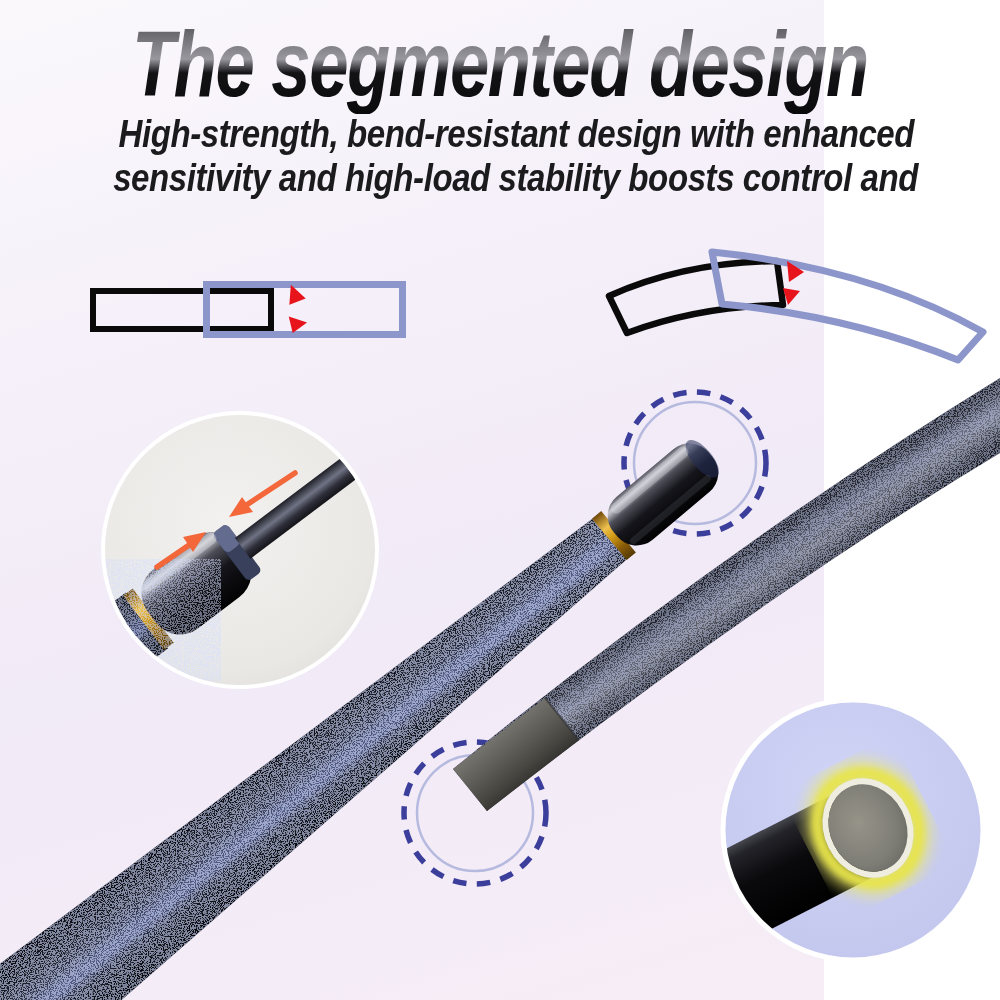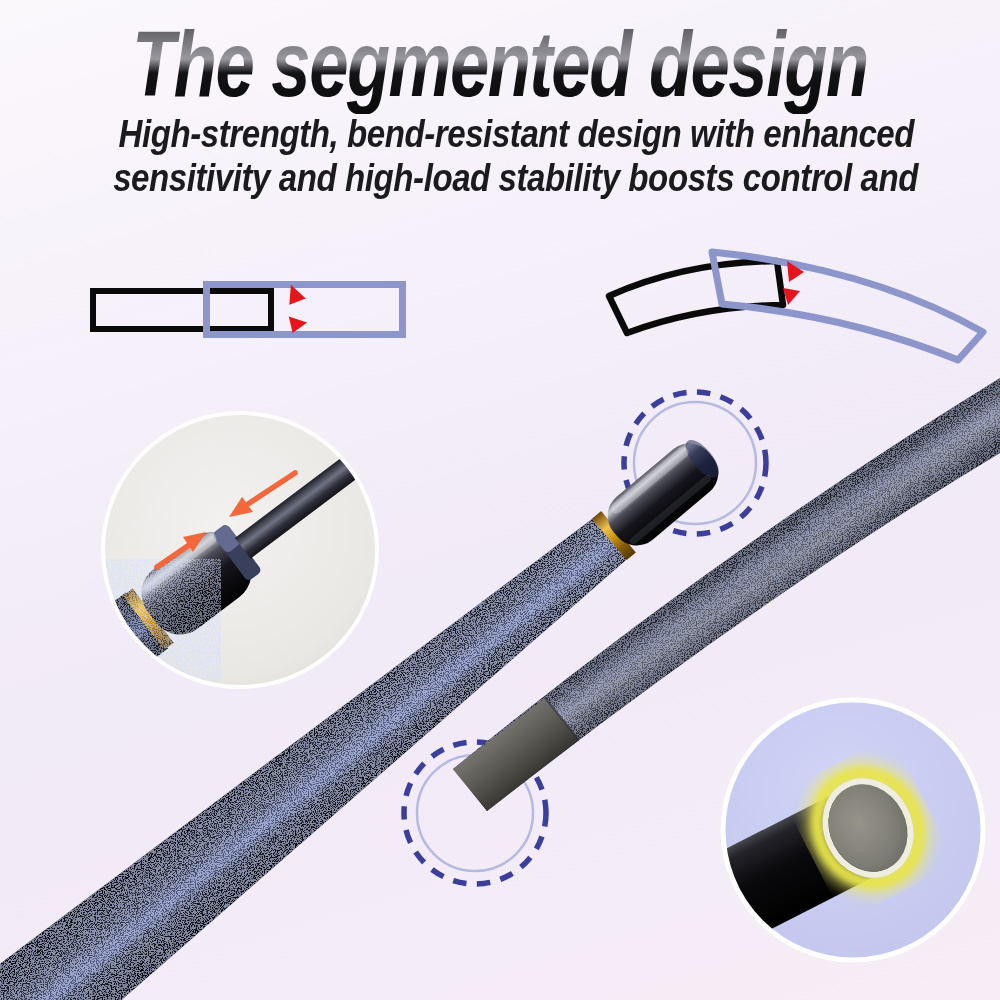--- a/index.html
+++ b/index.html
@@ -1,17 +1,17 @@
 <!DOCTYPE html>
 <html><head>
 <meta charset="utf-8">
 <style>
   html,body{margin:0;padding:0;}
   body{width:1000px;height:1000px;overflow:hidden;font-family:"Liberation Sans",sans-serif;}
-  .canvas{position:relative;width:1000px;height:1000px;
+  .canvas{position:relative;width:824px;height:1000px;
     background:linear-gradient(163deg,#fbf8fc 0%,#f5f0f9 30%,#f1eaf7 58%,#f6edf6 100%);}
   .artwork{position:absolute;left:0;top:0;z-index:1;}
   .textlayer{position:absolute;left:0;top:0;width:1000px;z-index:2;}
   .title-wrap{position:absolute;top:16px;left:0;width:1000px;text-align:center;}
   .title-squeeze{display:inline-block;white-space:nowrap;
     font:italic 700 93px/1.05 "Liberation Sans",sans-serif;letter-spacing:-2px;
     transform:scaleX(0.76);transform-origin:50% 50%;
     background:linear-gradient(180deg,#4a4a4e 0%,#98989e 44%,#131316 58%,#0a0a0c 100%);
     -webkit-background-clip:text;background-clip:text;color:transparent;}
   .subtitle{position:absolute;top:112px;left:0;width:1000px;text-align:center;padding-left:16px;}

